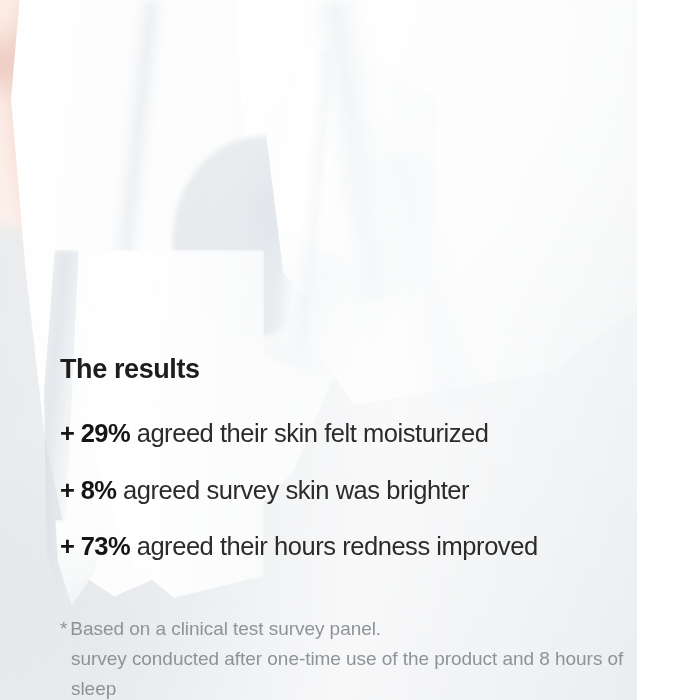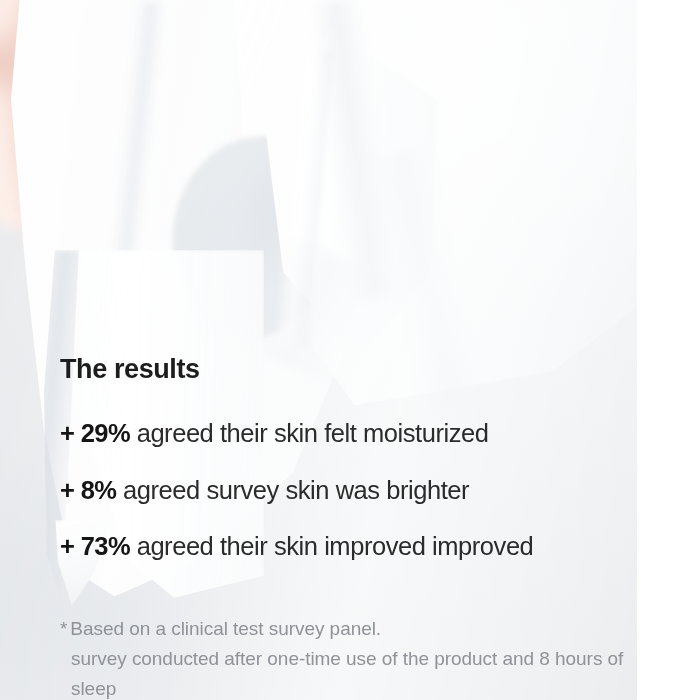--- a/index.html
+++ b/index.html
@@ -290,21 +290,21 @@
     <div class="headline">The results</div>
 
     <div class="claims">
       <div class="claim">
         <span class="pct">+ 29%</span><span class="body"> agreed their skin felt moisturized</span>
       </div>
       <div class="claim">
         <span class="pct">+ 8%</span><span class="body"> agreed survey skin was brighter</span>
       </div>
       <div class="claim">
-        <span class="pct">+ 73%</span><span class="body"> agreed their skin improved improved</span>
+        <span class="pct">+ 73%</span><span class="body"> agreed their hours redness improved</span>
       </div>
     </div>
   </div>
 
   <div class="footnote">
     <span class="line1"><span class="star">*</span><span>Based on a clinical test survey panel.</span></span>
     <span class="line2">survey conducted after one-time use of the product and 8 hours of sleep</span>
   </div>
 
 </div>

